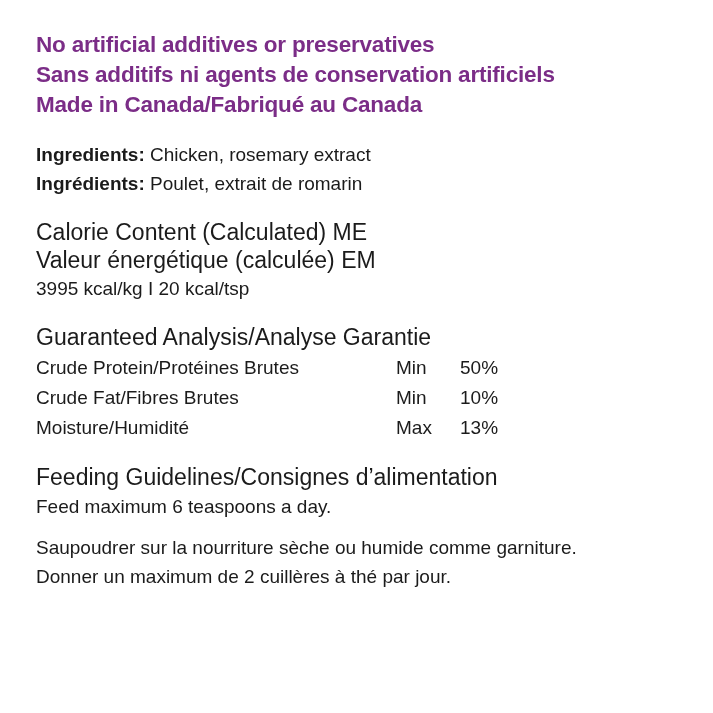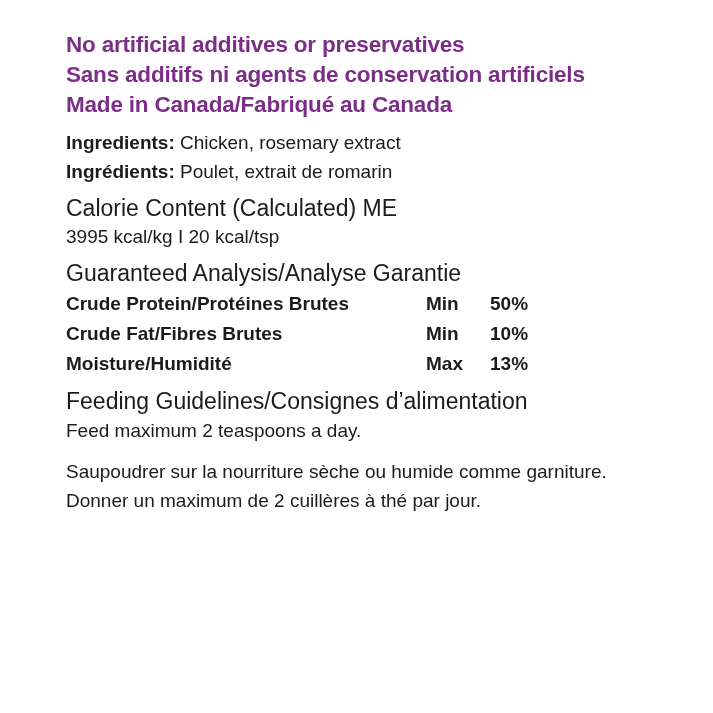--- a/index.html
+++ b/index.html
@@ -12,35 +12,35 @@
     background: #ffffff;
     font-family: "Liberation Sans", sans-serif;
     color: #1b1b1b;
     overflow: hidden;
   }
   .page {
     position: relative;
     width: 713px;
     height: 570px;
     box-sizing: border-box;
-    padding: 30px 60px 0 66px;
+    padding: 30px 60px 0 36px;
   }
 
   
   .headline {
     color: #7b2d87;
     font-weight: bold;
     font-size: 22.5px;
     line-height: 30px;
     letter-spacing: -0.2px;
   }
   .headline div { white-space: nowrap; }
 
   
-  .section { margin-top: 8px; }
+  .section { margin-top: 20px; }
 
   .line {
     font-size: 19px;
     line-height: 29px;
     color: #1b1b1b;
     white-space: nowrap;
   }
   .line b, .bold {
     font-weight: bold;
   }
@@ -55,21 +55,20 @@
   .ga-table {
     margin-top: 2px;
     border-collapse: collapse;
   }
   .ga-table td {
     font-size: 19px;
     line-height: 30px;
     padding: 0;
     vertical-align: top;
     white-space: nowrap;
-    font-weight: bold;
   }
   .ga-nutrient { width: 360px; }
   .ga-limit { width: 64px; }
   .ga-value { width: 70px; }
 
   
   .fg-lines { margin-top: 1px; }
   .fg-gap { height: 12px; }
 </style>
 </head>
@@ -89,20 +88,21 @@
       <span>Chicken, rosemary extract</span>
     </div>
     <div class="line">
       <b>Ingrédients:</b>
       <span>Poulet, extrait de romarin</span>
     </div>
   </div>
 
   <div class="section">
     <div class="sub-head">Calorie Content (Calculated) ME</div>
+    <div class="sub-head">Valeur énergétique (calculée) EM</div>
     <div class="line">3995 kcal/kg  I  20 kcal/tsp</div>
   </div>
 
   <div class="section">
     <div class="sub-head">Guaranteed Analysis/Analyse Garantie</div>
     <table class="ga-table">
       <tbody>
         <tr>
           <td class="ga-nutrient">Crude Protein/Protéines Brutes</td>
           <td class="ga-limit">Min</td>
@@ -118,21 +118,21 @@
           <td class="ga-limit">Max</td>
           <td class="ga-value">13%</td>
         </tr>
       </tbody>
     </table>
   </div>
 
   <div class="section">
     <div class="sub-head">Feeding Guidelines/Consignes d’alimentation</div>
     <div class="fg-lines">
-      <div class="line">Feed maximum 2 teaspoons a day.</div>
+      <div class="line">Feed maximum 6 teaspoons a day.</div>
     </div>
     <div class="fg-gap"></div>
     <div>
       <div class="line">Saupoudrer sur la nourriture sèche ou humide comme garniture.</div>
       <div class="line">Donner un maximum de 2 cuillères à thé par jour.</div>
     </div>
   </div>
 
 </div>
 

